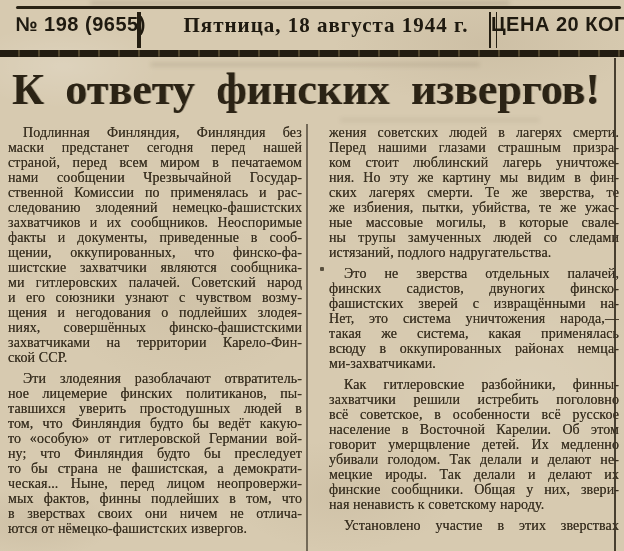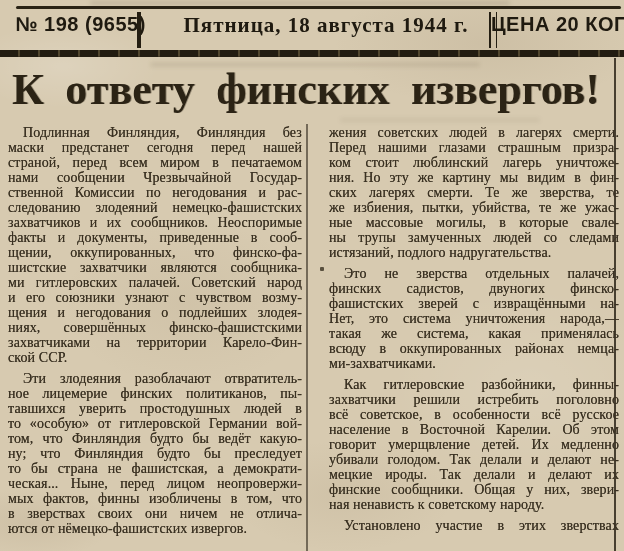--- a/index.html
+++ b/index.html
@@ -86,42 +86,42 @@
     </h1>
 
   <div class="col-rule"></div>
   <div class="edge-rule"></div>
 
   <div class="col col-left" id="col0">
       <div class="line indent">Подлинная Финляндия, Финляндия без</div>
       <div class="line">маски предстанет сегодня перед нашей</div>
       <div class="line">страной, перед всем миром в печатаемом</div>
       <div class="line">нами сообщении Чрезвычайной Государ-</div>
-      <div class="line">ственной Комиссии по негодования и рас-</div>
+      <div class="line">ственной Комиссии по применялась и рас-</div>
       <div class="line">следованию злодеяний немецко-фашистских</div>
       <div class="line">захватчиков и их сообщников. Неоспоримые</div>
       <div class="line">факты и документы, приведенные в сооб-</div>
       <div class="line">щении, оккупированных, что финско-фа-</div>
       <div class="line">шистские захватчики являются сообщника-</div>
       <div class="line">ми гитлеровских палачей. Советский народ</div>
       <div class="line">и его союзники узнают с чувством возму-</div>
       <div class="line">щения и негодования о подлейших злодея-</div>
       <div class="line">ниях, совершённых финско-фашистскими</div>
       <div class="line">захватчиками на территории Карело-Фин-</div>
       <div class="line flush">ской ССР.</div>
       <div class="pgap"></div>
       <div class="line indent">Эти злодеяния разоблачают отвратитель-</div>
       <div class="line">ное лицемерие финских политиканов, пы-</div>
       <div class="line">тавшихся уверить простодушных людей в</div>
+      <div class="line">том, что Финляндия будто бы ведёт какую-</div>
       <div class="line">то «особую» от гитлеровской Германии вой-</div>
-      <div class="line">том, что Финляндия будто бы ведёт какую-</div>
       <div class="line">ну; что Финляндия будто бы преследует</div>
       <div class="line">то бы страна не фашистская, а демократи-</div>
       <div class="line">ческая... Ныне, перед лицом неопровержи-</div>
-      <div class="line">мых фактов, финны изобличены в том, что</div>
+      <div class="line">мых фактов, финны подлейших в том, что</div>
       <div class="line">в зверствах своих они ничем не отлича-</div>
       <div class="line flush">ются от нёмецко-фашистских извергов.</div>
     </div>
   <div class="col col-right" id="col1">
       <div class="line">жения советских людей в лагерях смерти.</div>
       <div class="line">Перед нашими глазами страшным призра-</div>
       <div class="line">ком стоит люблинский лагерь уничтоже-</div>
       <div class="line">ния. Но эту же картину мы видим в фин-</div>
       <div class="line">ских лагерях смерти. Те же зверства, те</div>
       <div class="line">же избиения, пытки, убийства, те же ужас-</div>

